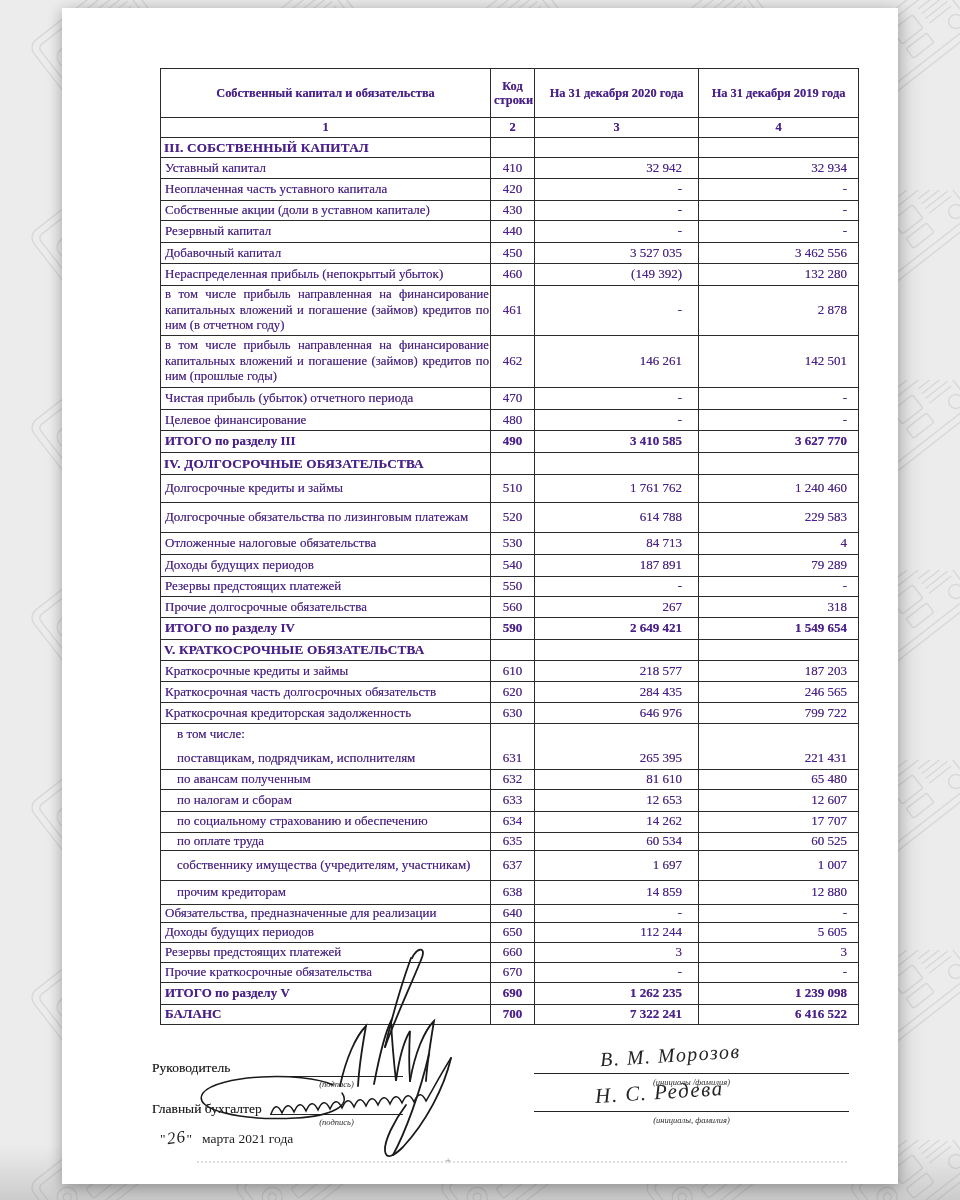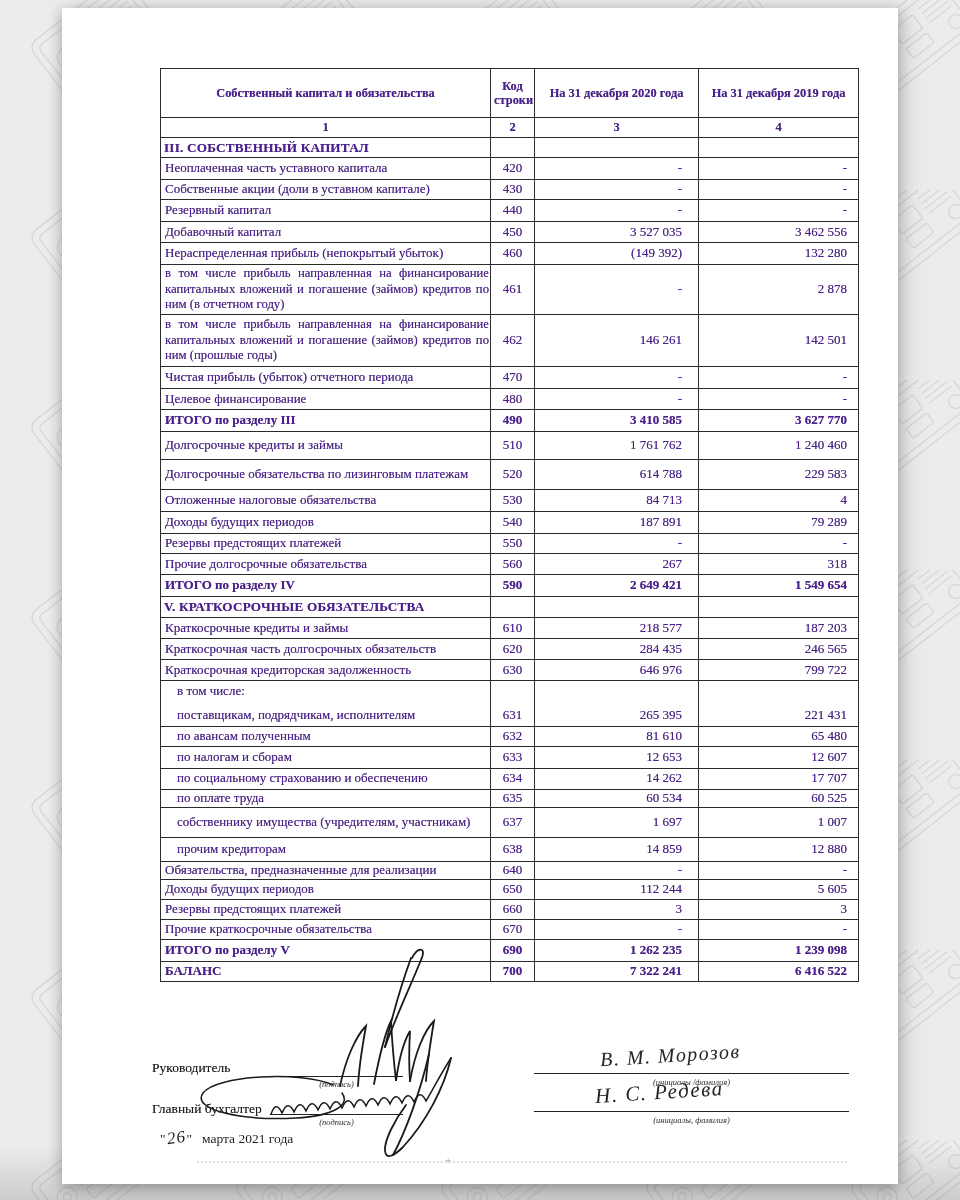--- a/index.html
+++ b/index.html
@@ -114,20 +114,26 @@
         <td>4</td>
       </tr>
     </thead>
     <tbody>
         <tr class="row-section" style="height: 20px;">
           <td class="c-label">III. СОБСТВЕННЫЙ КАПИТАЛ</td>
           <td class="c-code"></td>
           <td class="c-v3"></td>
           <td class="c-v4"></td>
         </tr>
+        <tr class="row-data" style="height: 21px;">
+          <td class="c-label">Уставный капитал</td>
+          <td class="c-code">410</td>
+          <td class="c-v3">32 942</td>
+          <td class="c-v4">32 934</td>
+        </tr>
         <tr class="row-data" style="height: 22px;">
           <td class="c-label">Неоплаченная часть уставного капитала</td>
           <td class="c-code">420</td>
           <td class="c-v3">-</td>
           <td class="c-v4">-</td>
         </tr>
         <tr class="row-data" style="height: 20px;">
           <td class="c-label">Собственные акции (доли в уставном капитале)</td>
           <td class="c-code">430</td>
           <td class="c-v3">-</td>
@@ -173,20 +179,26 @@
           <td class="c-label">Целевое финансирование</td>
           <td class="c-code">480</td>
           <td class="c-v3">-</td>
           <td class="c-v4">-</td>
         </tr>
         <tr class="row-total" style="height: 22px;">
           <td class="c-label">ИТОГО по разделу III</td>
           <td class="c-code">490</td>
           <td class="c-v3">3 410 585</td>
           <td class="c-v4">3 627 770</td>
+        </tr>
+        <tr class="row-section" style="height: 22px;">
+          <td class="c-label">IV. ДОЛГОСРОЧНЫЕ ОБЯЗАТЕЛЬСТВА</td>
+          <td class="c-code"></td>
+          <td class="c-v3"></td>
+          <td class="c-v4"></td>
         </tr>
         <tr class="row-data" style="height: 28px;">
           <td class="c-label">Долгосрочные кредиты и займы</td>
           <td class="c-code">510</td>
           <td class="c-v3">1 761 762</td>
           <td class="c-v4">1 240 460</td>
         </tr>
         <tr class="row-data" style="height: 30px;">
           <td class="c-label">Долгосрочные обязательства по лизинговым платежам</td>
           <td class="c-code">520</td>

